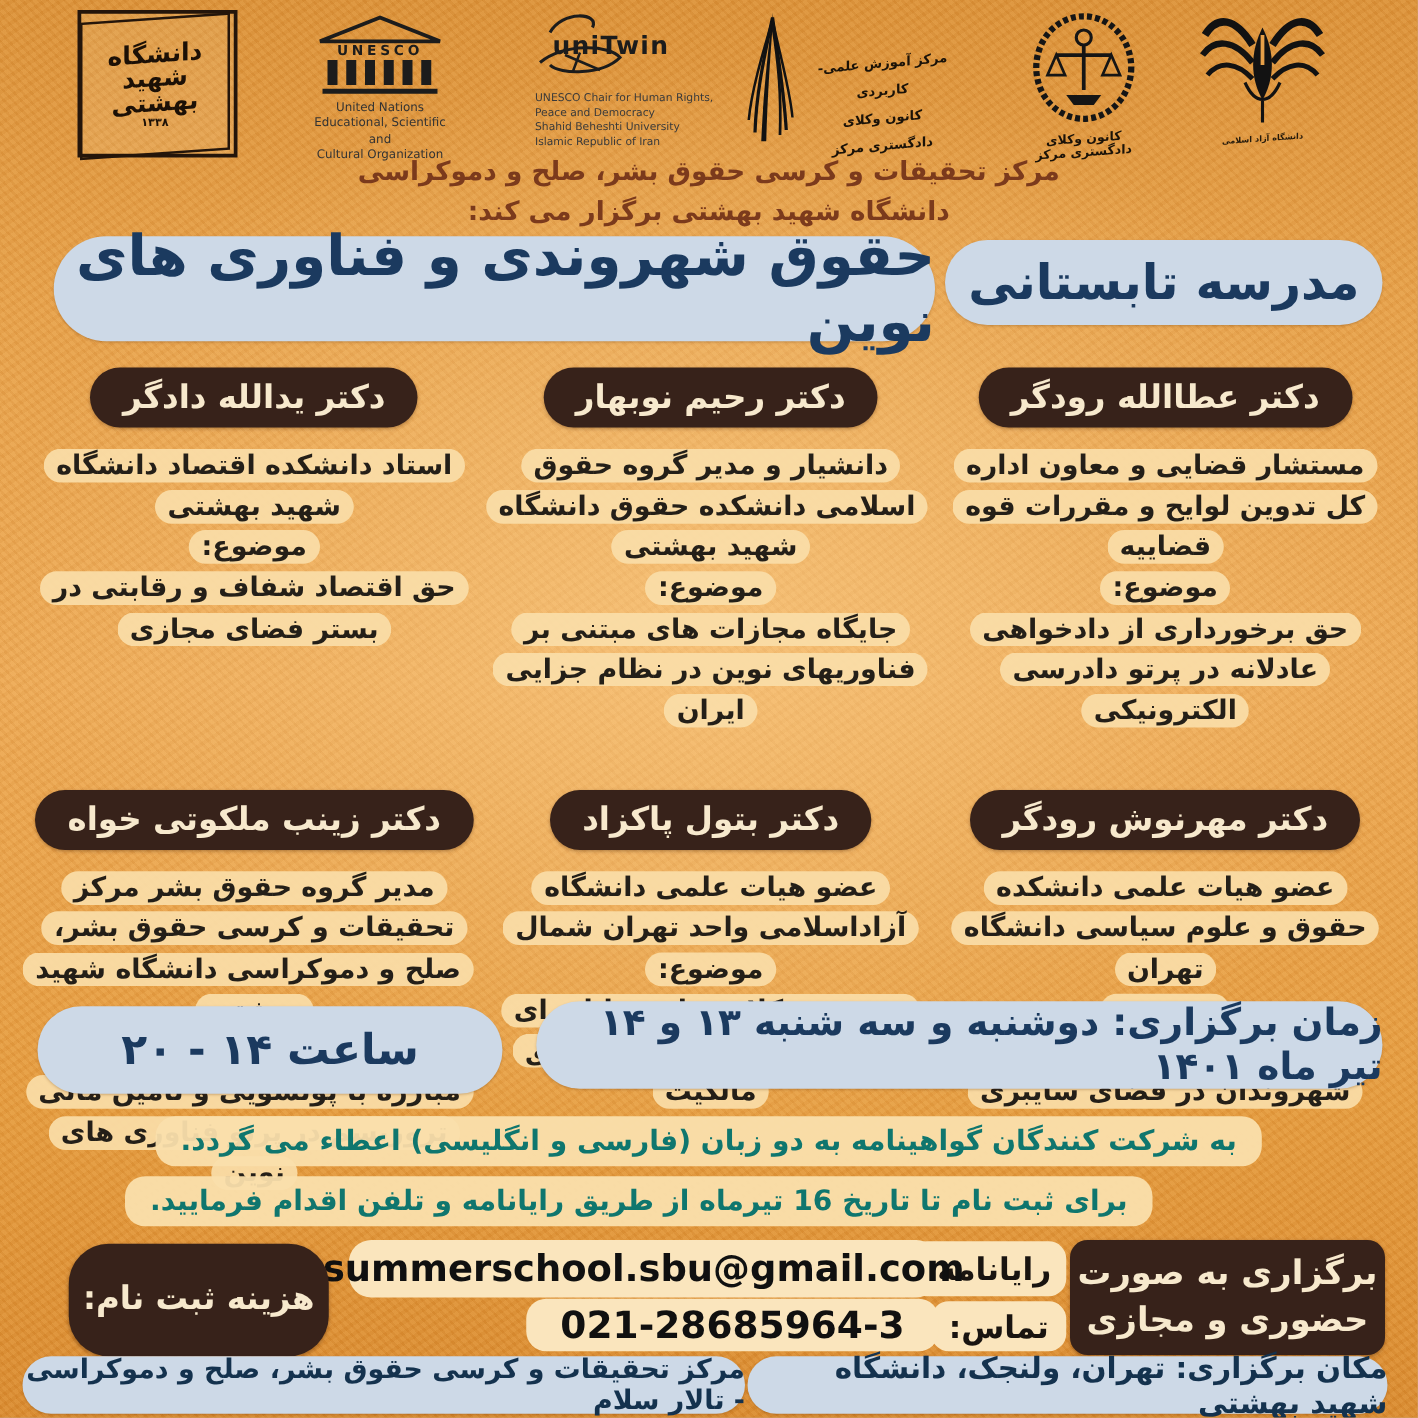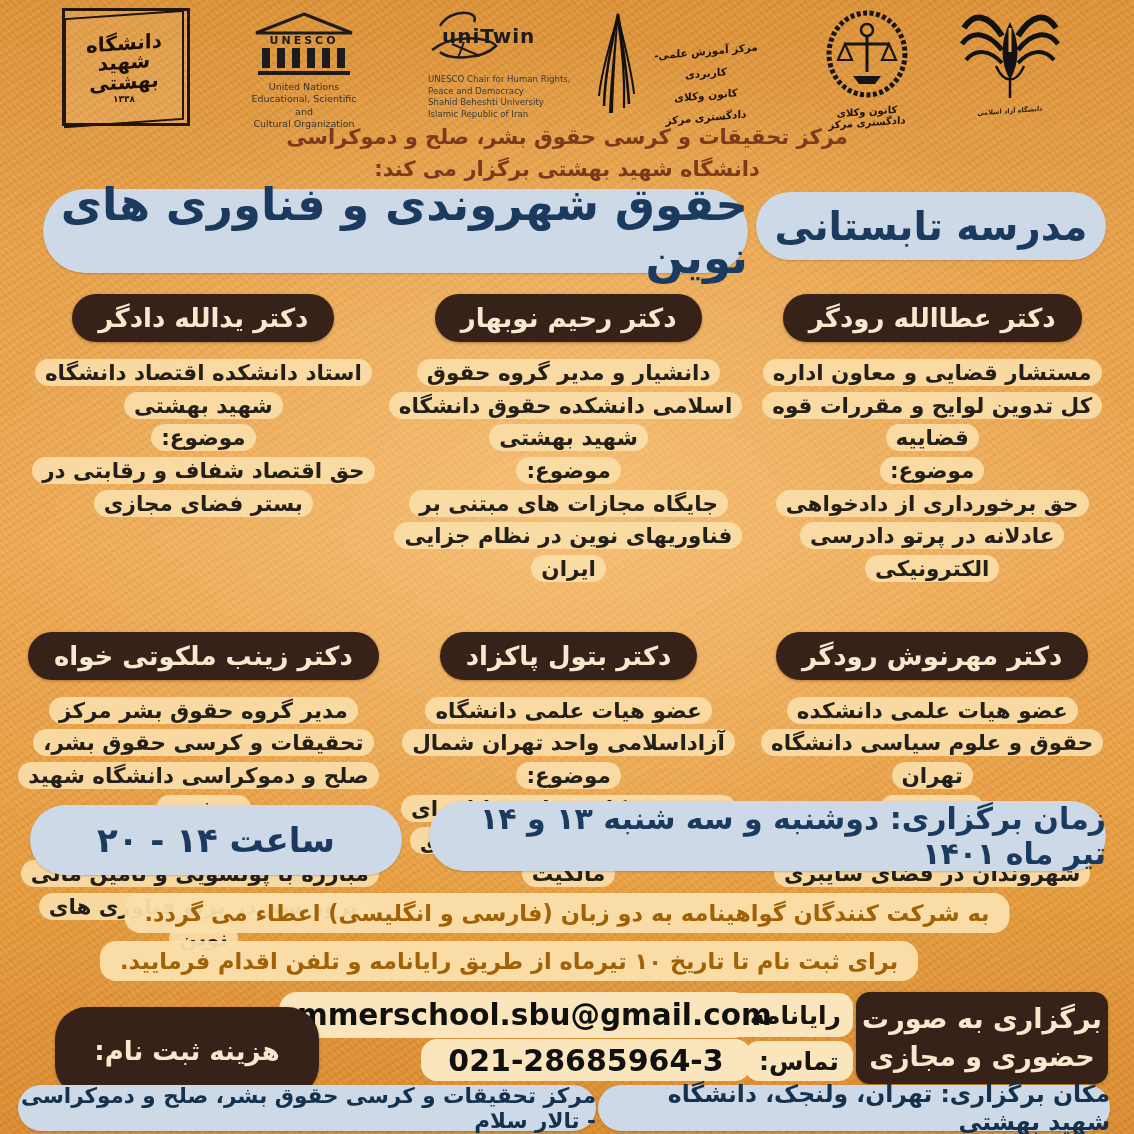--- a/index.html
+++ b/index.html
@@ -84,34 +84,34 @@
     border-radius:14px;padding:1px 10px;
     box-decoration-break:clone;-webkit-box-decoration-break:clone;
   }
 
   
   .date-pill{right:28px;top:801px;width:677px;height:70px;border-radius:35px;font-size:30px;}
   .hours-pill{left:30px;top:805px;width:372px;height:70px;border-radius:35px;font-size:34px;}
 
   
   .note{
-    position:absolute;font-size:22.5px;font-weight:bold;color:#a16207;
+    position:absolute;font-size:22.5px;font-weight:bold;color:#0f766e;
     background:rgba(250,223,172,.95);border-radius:16px;padding:7px 20px;
     white-space:nowrap;
   }
   .note1{top:893px;right:50%;transform:translateX(50%);right:auto;left:50%;transform:translateX(-50%);}
   .note2{top:941px;left:100px;}
 
   
   .blob-dark{
     position:absolute;background:#37221a;color:#f7e9cd;font-weight:bold;
     display:flex;flex-direction:column;align-items:center;justify-content:center;
     text-align:center;box-shadow:0 1px 3px rgba(60,25,0,.35);
   }
-  .fee-blob{left:55px;top:995px;width:264px;height:90px;border-radius:32px;font-size:26px;line-height:1.35;margin-top:12px;}
+  .fee-blob{left:55px;top:995px;width:208px;height:90px;border-radius:32px;font-size:26px;line-height:1.35;}
   .format-blob{right:26px;top:992px;width:252px;height:92px;border-radius:14px;font-size:27px;line-height:1.4;}
   .pill-cream{
     position:absolute;background:#fae5bd;border-radius:14px;font-weight:bold;color:#191410;
     display:flex;align-items:center;justify-content:center;
   }
   .email-label{right:281px;top:993px;height:44px;padding:0 12px;font-size:25px;}
   .email-value{right:383px;top:992px;width:472px;height:46px;font-size:29.5px;direction:ltr;border-radius:18px;color:#101010;}
   .phone-label{right:281px;top:1041px;height:40px;padding:0 14px;font-size:25px;}
   .phone-value{right:383px;top:1039px;width:330px;height:42px;font-size:30px;direction:ltr;border-radius:16px;color:#101010;}
 
@@ -270,21 +270,21 @@
         <span>مبارزه با پولشویی و تامین مالی تروریسم در پرتو فناوری های نوین</span>
       </div>
     </div>
 
   </div>
 
   <div class="pill-blue date-pill">زمان برگزاری: دوشنبه و سه شنبه ۱۳ و ۱۴ تیر ماه ۱۴۰۱</div>
   <div class="pill-blue hours-pill">ساعت ۱۴ - ۲۰</div>
 
   <div class="note note1">به شرکت کنندگان گواهینامه به دو زبان (فارسی و انگلیسی) اعطاء می گردد.</div>
-  <div class="note note2">برای ثبت نام تا تاریخ ۱۰ تیرماه از طریق رایانامه و تلفن اقدام فرمایید.</div>
+  <div class="note note2">برای ثبت نام تا تاریخ 16 تیرماه از طریق رایانامه و تلفن اقدام فرمایید.</div>
 
   <div class="blob-dark format-blob">
     <div>برگزاری به صورت</div>
     <div>حضوری و مجازی</div>
   </div>
 
   <div class="pill-cream email-label">رایانامه:</div>
   <div class="pill-cream email-value">summerschool.sbu@gmail.com</div>
   <div class="pill-cream phone-label">تماس:</div>
   <div class="pill-cream phone-value">021-28685964-3</div>

